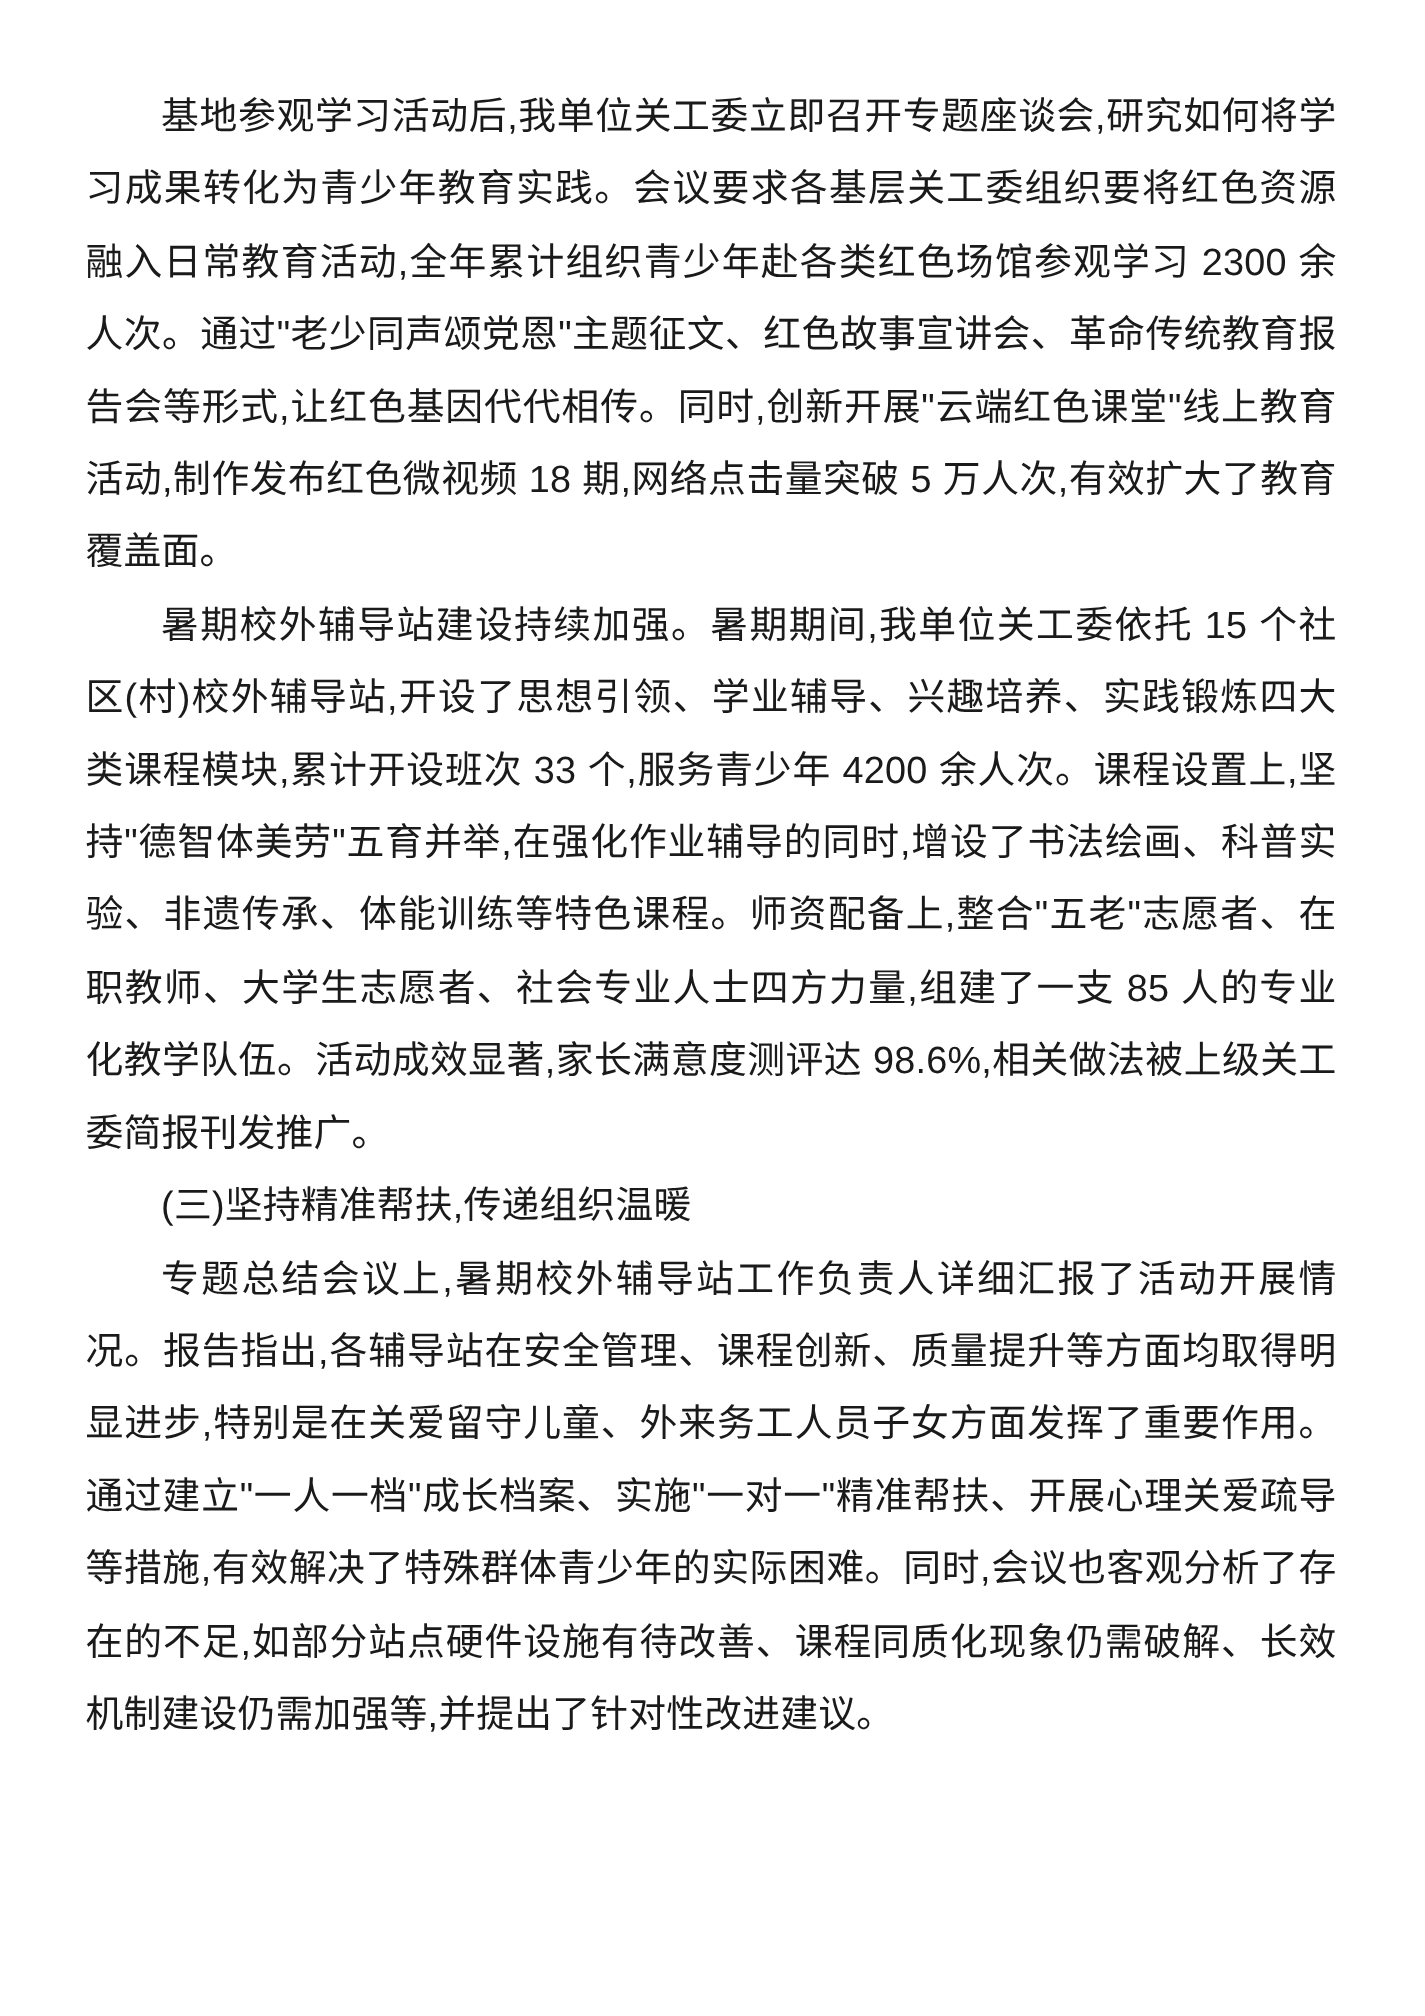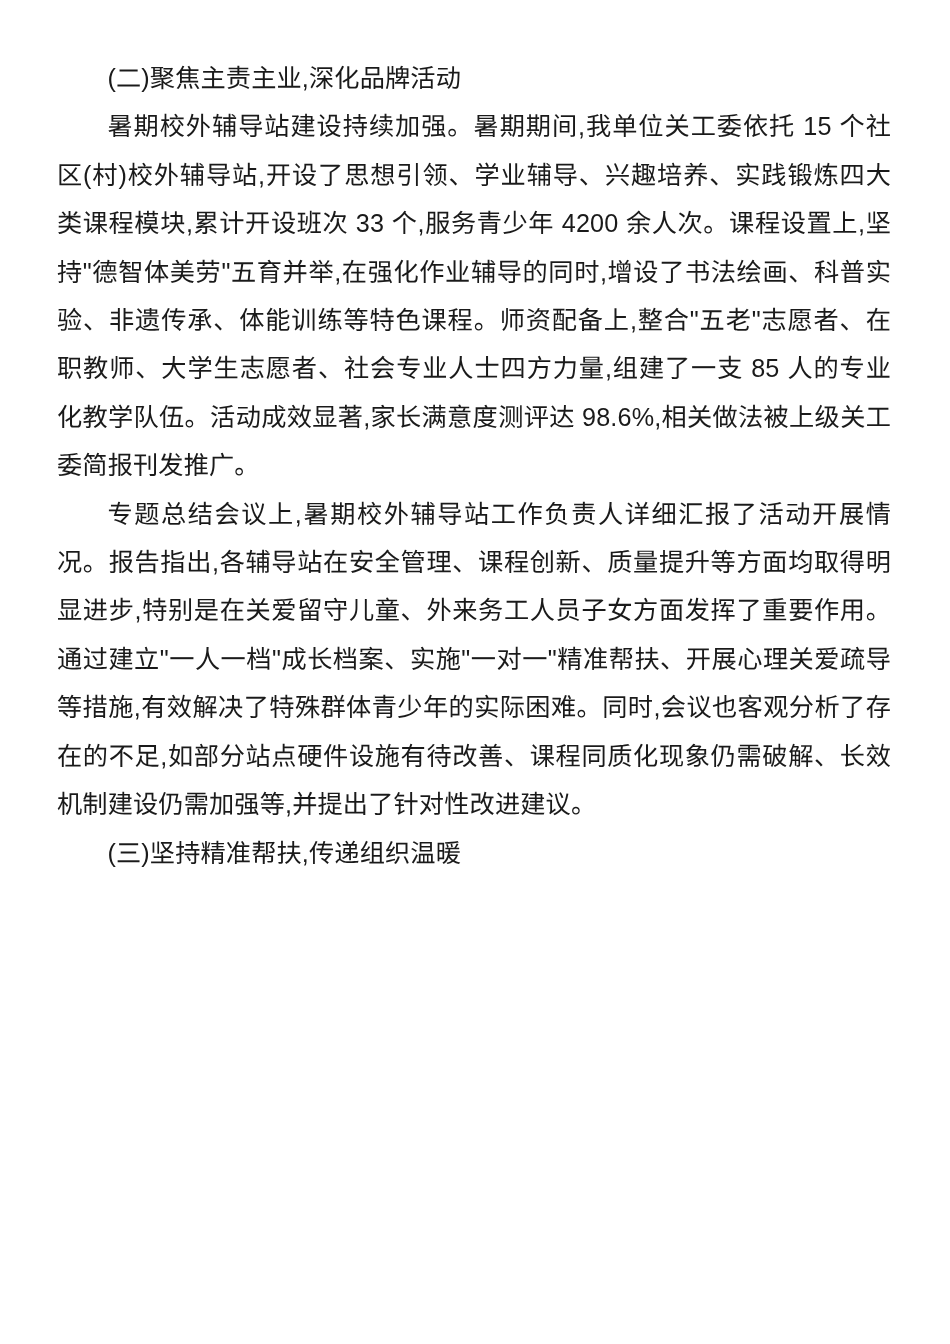--- a/index.html
+++ b/index.html
@@ -41,23 +41,23 @@
   .para.cont {
     text-indent: 2em;
   }
 </style>
 </head>
 <body>
 
 <div class="page">
   <div class="doc-body">
 
+    <p class="para cont">基地参观学习活动后,我单位关工委立即召开专题座谈会,研究如何将学习成果转化为青少年教育实践。会议要求各基层关工委组织要将红色资源融入日常教育活动,全年累计组织青少年赴各类红色场馆参观学习 2300 余人次。通过"老少同声颂党恩"主题征文、红色故事宣讲会、革命传统教育报告会等形式,让红色基因代代相传。同时,创新开展"云端红色课堂"线上教育活动,制作发布红色微视频 18 期,网络点击量突破 5 万人次,有效扩大了教育覆盖面。</p>
 
-    <p class="para heading">(二)聚焦主责主业,深化品牌活动</p>
 
     <p class="para cont">暑期校外辅导站建设持续加强。暑期期间,我单位关工委依托 15 个社区(村)校外辅导站,开设了思想引领、学业辅导、兴趣培养、实践锻炼四大类课程模块,累计开设班次 33 个,服务青少年 4200 余人次。课程设置上,坚持"德智体美劳"五育并举,在强化作业辅导的同时,增设了书法绘画、科普实验、非遗传承、体能训练等特色课程。师资配备上,整合"五老"志愿者、在职教师、大学生志愿者、社会专业人士四方力量,组建了一支 85 人的专业化教学队伍。活动成效显著,家长满意度测评达 98.6%,相关做法被上级关工委简报刊发推广。</p>
 
+    <p class="para heading">(三)坚持精准帮扶,传递组织温暖</p>
+
     <p class="para cont">专题总结会议上,暑期校外辅导站工作负责人详细汇报了活动开展情况。报告指出,各辅导站在安全管理、课程创新、质量提升等方面均取得明显进步,特别是在关爱留守儿童、外来务工人员子女方面发挥了重要作用。通过建立"一人一档"成长档案、实施"一对一"精准帮扶、开展心理关爱疏导等措施,有效解决了特殊群体青少年的实际困难。同时,会议也客观分析了存在的不足,如部分站点硬件设施有待改善、课程同质化现象仍需破解、长效机制建设仍需加强等,并提出了针对性改进建议。</p>
-
-    <p class="para heading">(三)坚持精准帮扶,传递组织温暖</p>
 
   </div>
 </div>
 
 </body></html>

